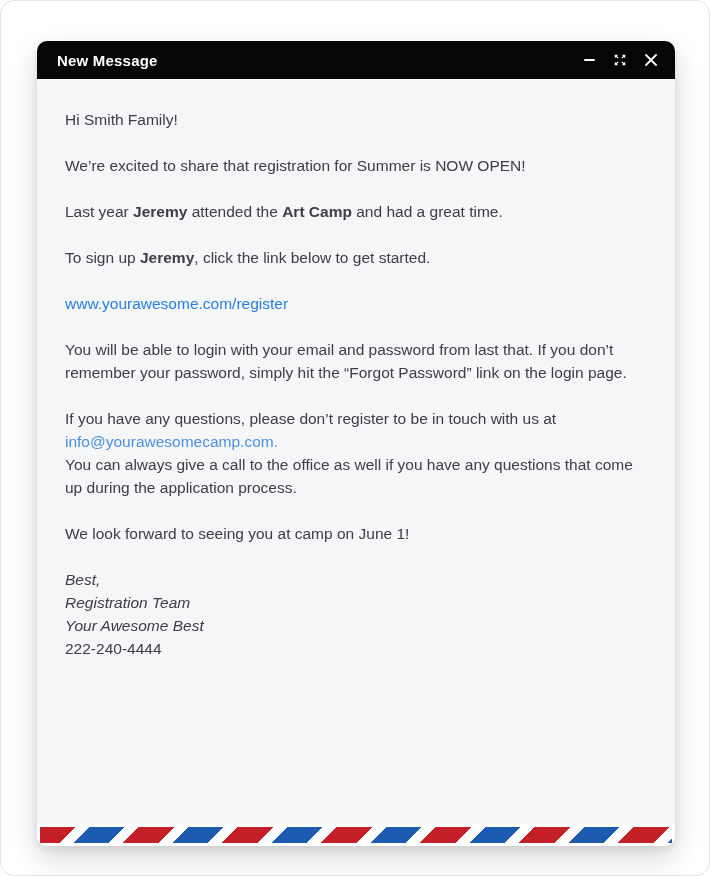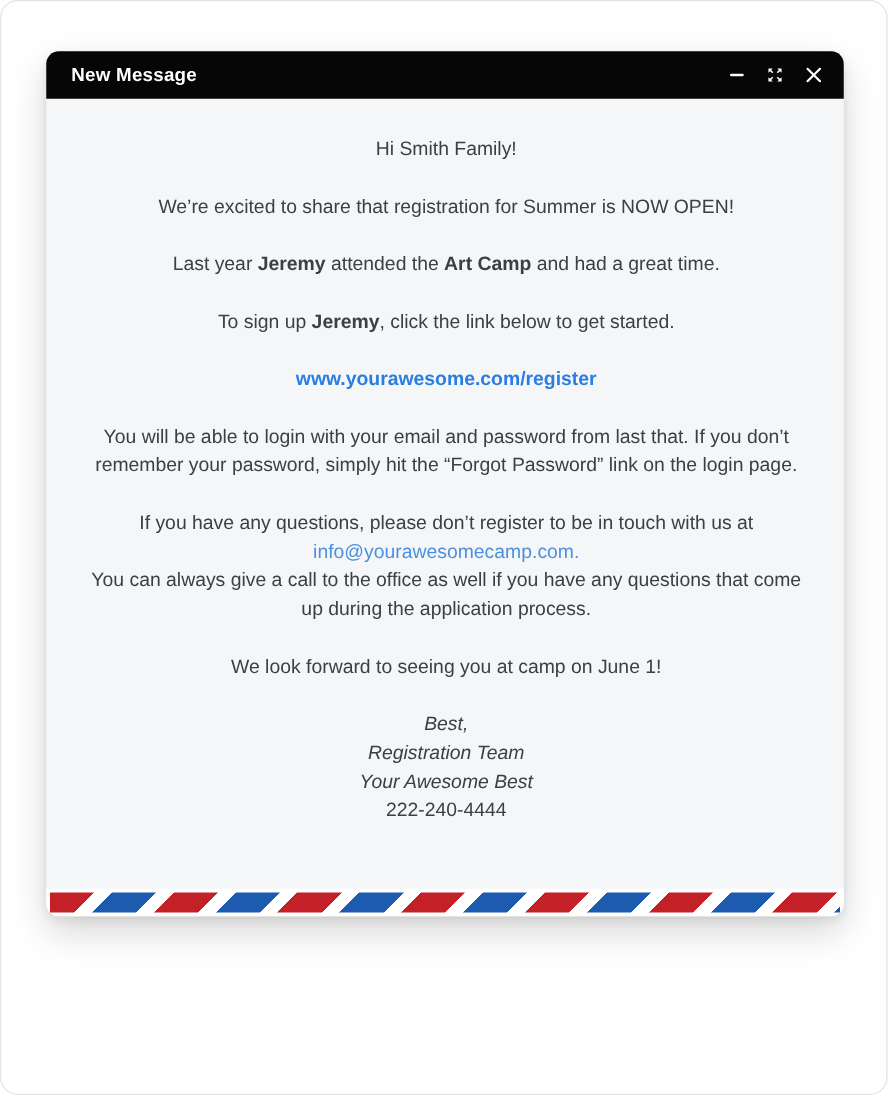--- a/index.html
+++ b/index.html
@@ -13,41 +13,41 @@
     --link-regular:#4b90e2;
     --stripe-red:#c32127;
     --stripe-blue:#1d5bb0;
     --band-bg:#ffffff;
   }
   *{box-sizing:border-box;}
   html,body{margin:0;padding:0;width:710px;height:876px;overflow:hidden;
     font-family:"Liberation Sans","DejaVu Sans",sans-serif;background:var(--page-bg);}
   .frame{position:absolute;inset:0;width:710px;height:876px;
     border:1px solid var(--page-border);border-radius:14px;background:var(--page-bg);}
-  .compose-card{position:absolute;left:36px;top:40px;width:638px;height:692px;
+  .compose-card{position:absolute;left:36px;top:40px;width:638px;height:805px;
     background:var(--card-bg);border-radius:10px;
     box-shadow:0 12px 30px rgba(0,0,0,.16),0 3px 8px rgba(0,0,0,.08);}
   .titlebar{position:absolute;left:0;top:0;right:0;height:38px;
     background:var(--titlebar-bg);border-radius:10px 10px 0 0;
     display:flex;align-items:center;padding:0 16px 0 20px;}
   .titlebar-title{color:var(--titlebar-text);font-size:15px;font-weight:700;letter-spacing:.2px;}
   .controls{margin-left:auto;display:flex;align-items:center;gap:15px;}
   .ctl-btn{display:flex;align-items:center;justify-content:center;width:16px;height:16px;
     background:none;border:none;padding:0;cursor:pointer;}
   .minus-bar{display:block;width:11px;height:2px;background:#fff;border-radius:1px;}
   .ctl-btn svg{display:block;}
   .email-body{position:absolute;left:0;top:38px;right:0;bottom:22px;
     padding:29px 26px 0 28px;color:var(--body-text);
-    font-size:15.5px;line-height:23px;overflow:hidden;text-align:center;}
+    font-size:15.5px;line-height:23px;overflow:hidden;}
   .email-body p{margin:0 0 23px 0;}
   .email-body p:last-child{margin-bottom:3px;}
   .email-body strong{font-weight:700;margin-top:16px;}
   .email-body em{font-style:italic;}
   a.link{color:var(--link-regular);text-decoration:none;}
-  a.link-bold{color:var(--link-bold);font-weight:700;}
+  a.link-bold{color:var(--link-bold);font-weight:400;}
   .airmail-band{position:absolute;left:0;right:0;bottom:0;height:22px;
     background:var(--band-bg);border-radius:0 0 10px 10px;overflow:hidden;}
   .airmail-stripes{position:absolute;left:3px;right:3px;top:3px;bottom:3px;
     background:repeating-linear-gradient(135deg,
       var(--stripe-red) 0 25px,
       var(--band-bg) 25px 35px,
       var(--stripe-blue) 35px 60px,
       var(--band-bg) 60px 70px);}
 </style>
 </head>

